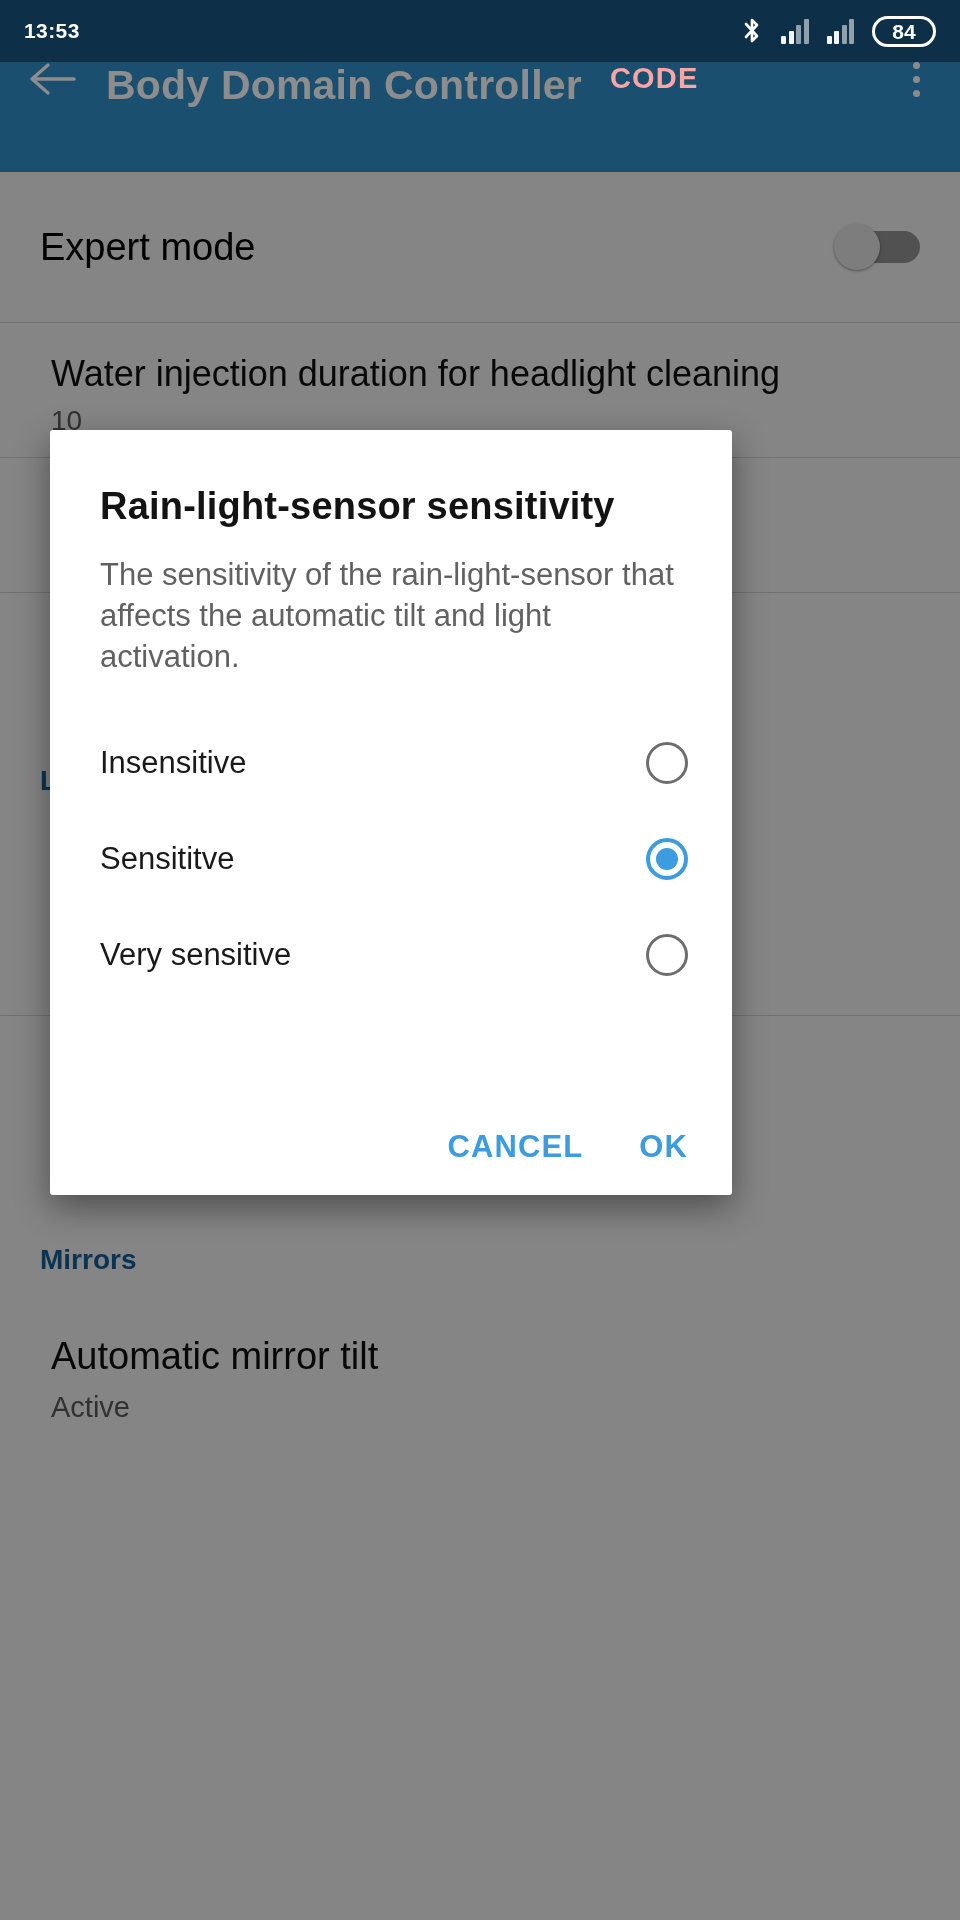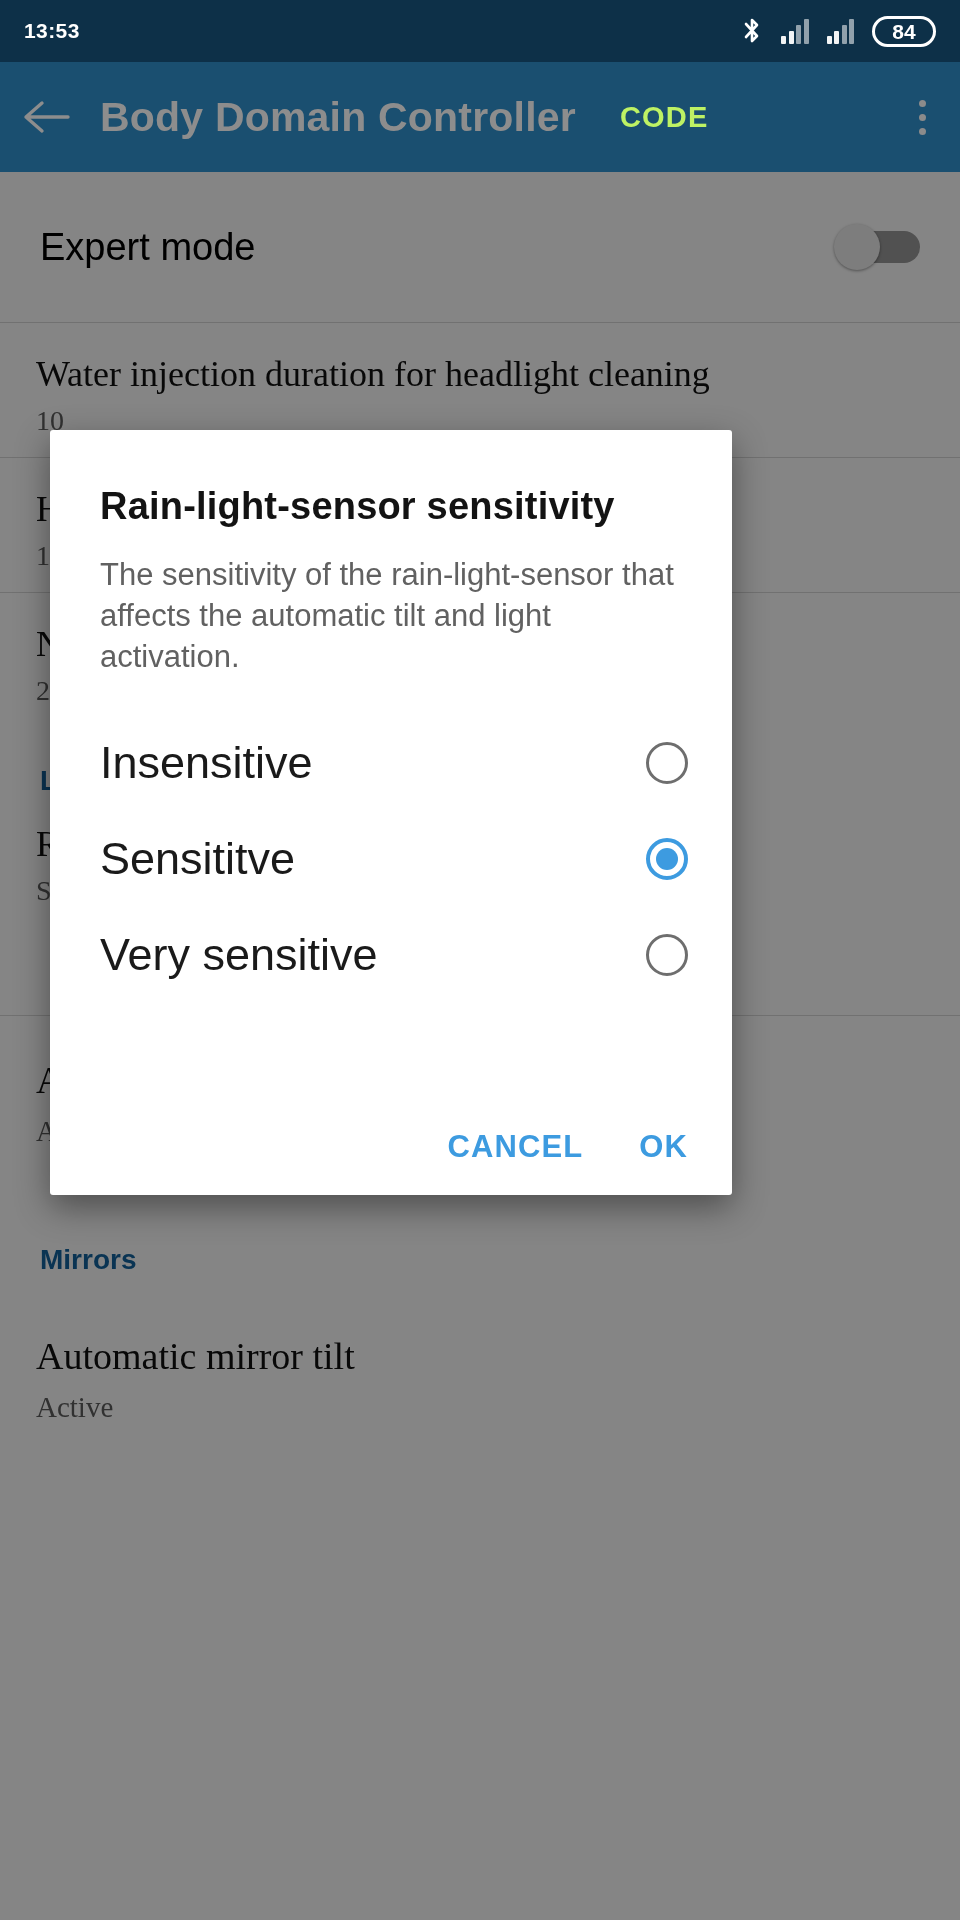--- a/index.html
+++ b/index.html
@@ -30,43 +30,43 @@
   .batt{
     width:64px; height:31px; border:3px solid #ffffff; border-radius:16px;
     display:flex; align-items:center; justify-content:center;
   }
   .batt span{ color:#ffffff; font-size:21px; font-weight:bold; line-height:1; }
 
   
   .appbar{
     position:absolute; top:62px; left:0; width:960px; height:110px;
     background:#1a4f70;
-    display:flex; align-items:center; padding:0 10px;
+    display:flex; align-items:flex-start; padding:0 16px;
   }
   .backbtn{ width:72px; display:flex; align-items:center; justify-content:center; }
   .backbtn svg{ display:block; }
   .apptitle{
     flex:0 0 auto; margin-left:18px;
     color:#8d8d8d; font-size:41px; font-weight:bold; letter-spacing:.2px;
     white-space:nowrap;
   }
   .codebtn{
-    margin-left:44px; color:#bef264; font-size:29px; font-weight:bold;
+    margin-left:28px; color:#fca5a5; font-size:29px; font-weight:bold;
     letter-spacing:1.2px;
   }
   .overflow{ margin-left:auto; width:56px; display:flex; flex-direction:column;
              align-items:center; gap:7px; }
   .overflow i{ width:7px; height:7px; border-radius:50%; background:#8b8b8b; display:block; }
 
   
   .content{
     position:absolute; top:172px; left:0; width:960px; height:1748px;
     background:#ffffff;
   }
-  .row{ padding:0 36px; position:relative;font-family:Liberation Serif, serif; }
+  .row{ padding:0 51px; position:relative; }
   .row .title{ color:#111111; font-size:36px; line-height:50px; }
   .row .sub  { color:#5e5e5e; font-size:28px; line-height:44px; }
   .divider{ height:1px; background:#d9d9d9; margin:0; }
   .sectionhdr{
     padding:0 40px; color:#1565a0; font-size:28px; font-weight:bold; line-height:40px;
   }
   .toggle-row{ display:flex; align-items:center; justify-content:space-between;
                padding:0 40px; height:150px; }
   .toggle-row .title{ font-size:38px; }
   .switch{ width:86px; height:46px; position:relative; }
@@ -98,21 +98,21 @@
   }
   .dlg-desc{
     color:#616161; font-size:31px; line-height:41px;
     padding:26px 40px 0 50px;
   }
   .options{ margin-top:38px; }
   .opt{
     display:flex; align-items:center; justify-content:space-between;
     height:96px; padding:0 44px 0 50px;
   }
-  .opt-label{ color:#1a1a1a; font-size:45px; }
+  .opt-label{ color:#1a1a1a; font-size:31px; }
   .radio{
     width:42px; height:42px; border-radius:50%;
     border:3px solid #6e6e6e; background:#ffffff;
     display:flex; align-items:center; justify-content:center; flex:0 0 auto;
   }
   .radio.sel{ border-color:#3d9be0; border-width:4px; }
   .radio.sel::after{
     content:""; width:22px; height:22px; border-radius:50%; background:#3d9be0;
   }
   .dlg-actions{

